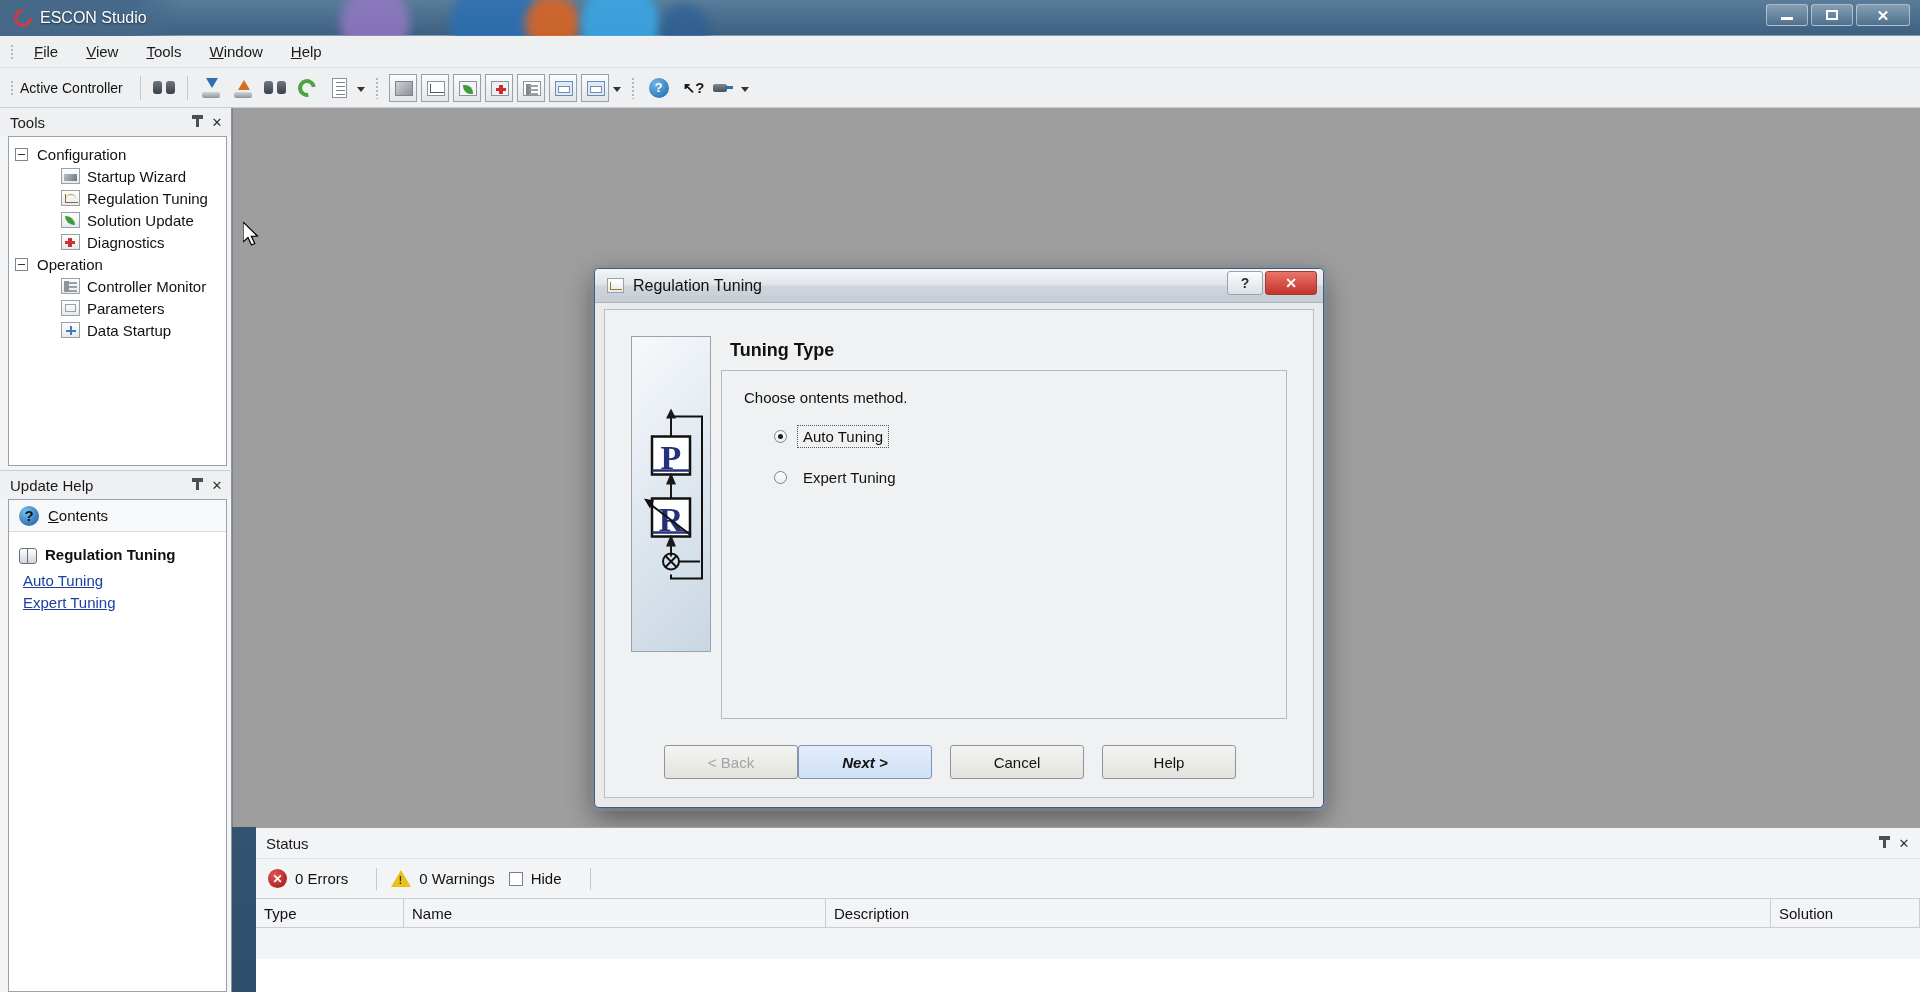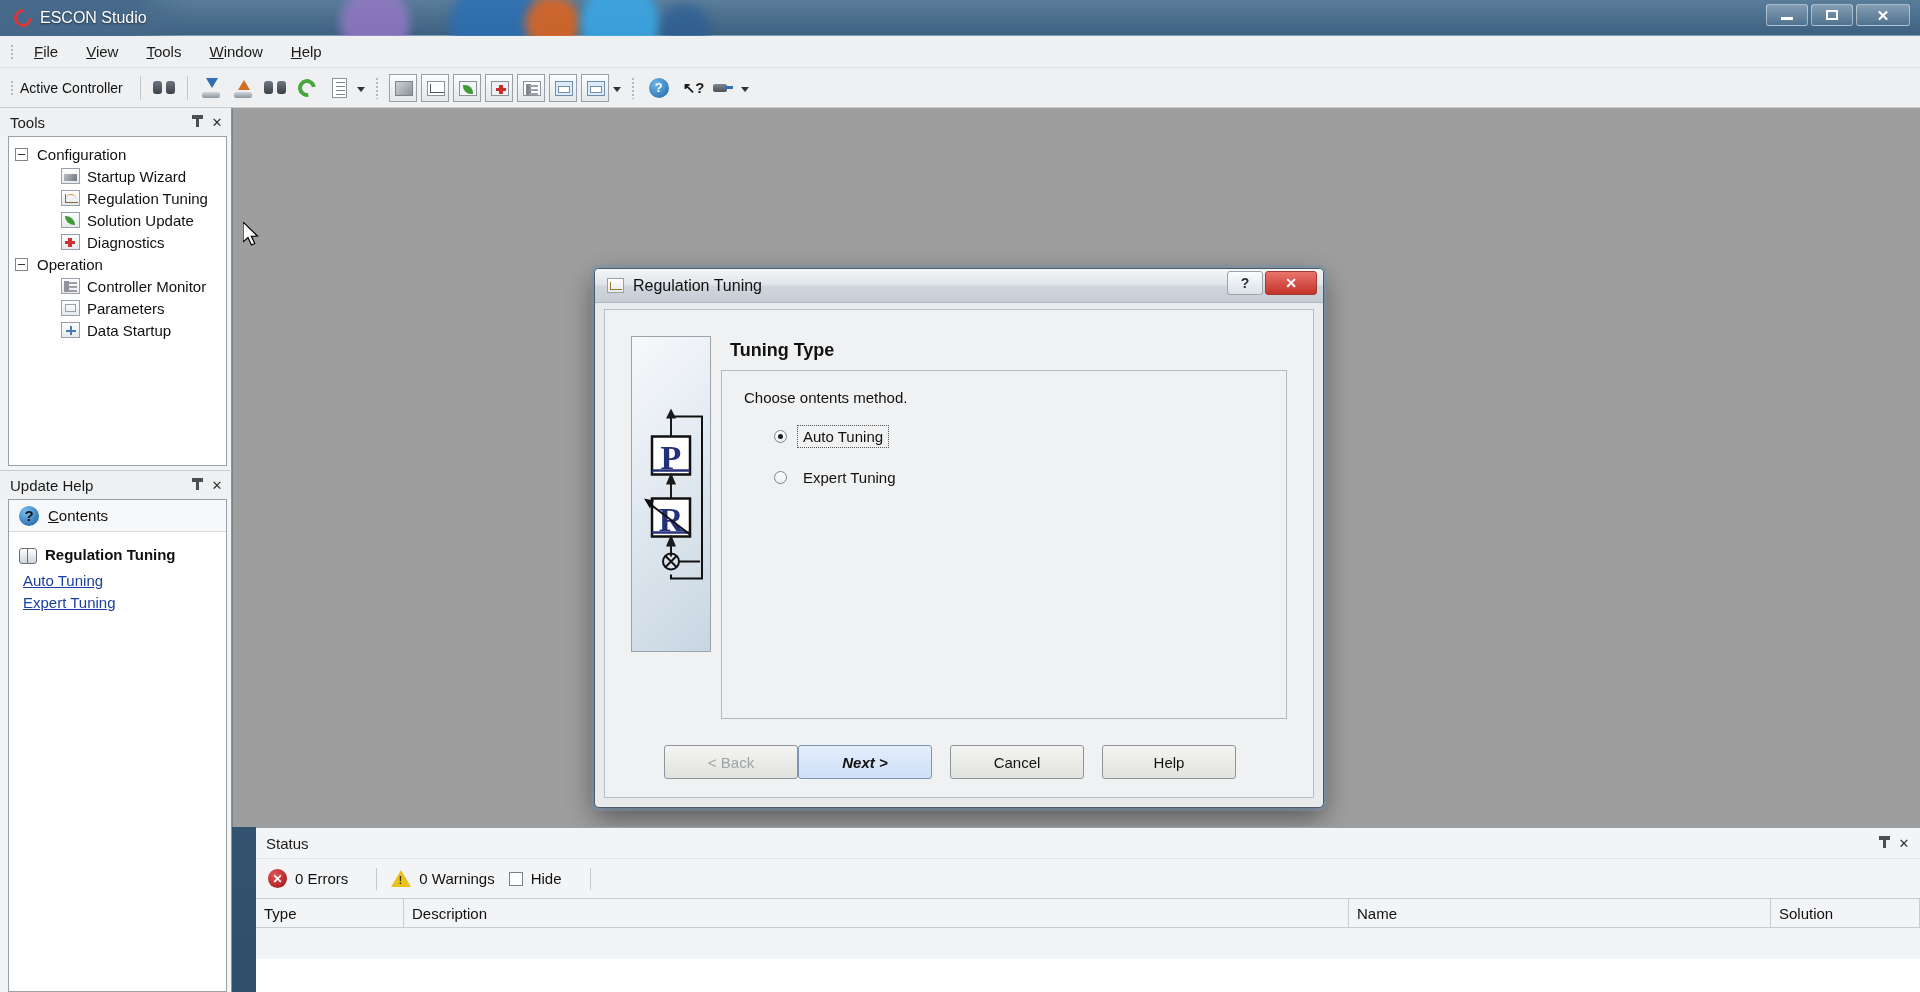--- a/index.html
+++ b/index.html
@@ -526,22 +526,22 @@
         <span>0 Warnings</span>
       </div>
       <div class="st-item">
         <span class="chk"></span>
         <span>Hide</span>
       </div>
       <div class="vdiv"></div>
     </div>
     <div class="grid-head">
       <div class="gh" style="width:148px;">Type</div>
+      <div class="gh" style="width:422px;">Name</div>
       <div class="gh" style="width:945px;">Description</div>
-      <div class="gh" style="width:422px;">Name</div>
       <div class="gh" style="flex:1;">Solution</div>
     </div>
     <div class="grid-body"></div>
   </div>
 
   <div class="cursor">
     <svg width="20" height="28" viewBox="0 0 20 28">
       <polygon points="0,0 0,20 5,15.5 8.5,23 11.8,21.5 8.3,14.3 14.5,14" fill="#fff" stroke="#000" stroke-width="1.2"></polygon>
     </svg>
   </div>

